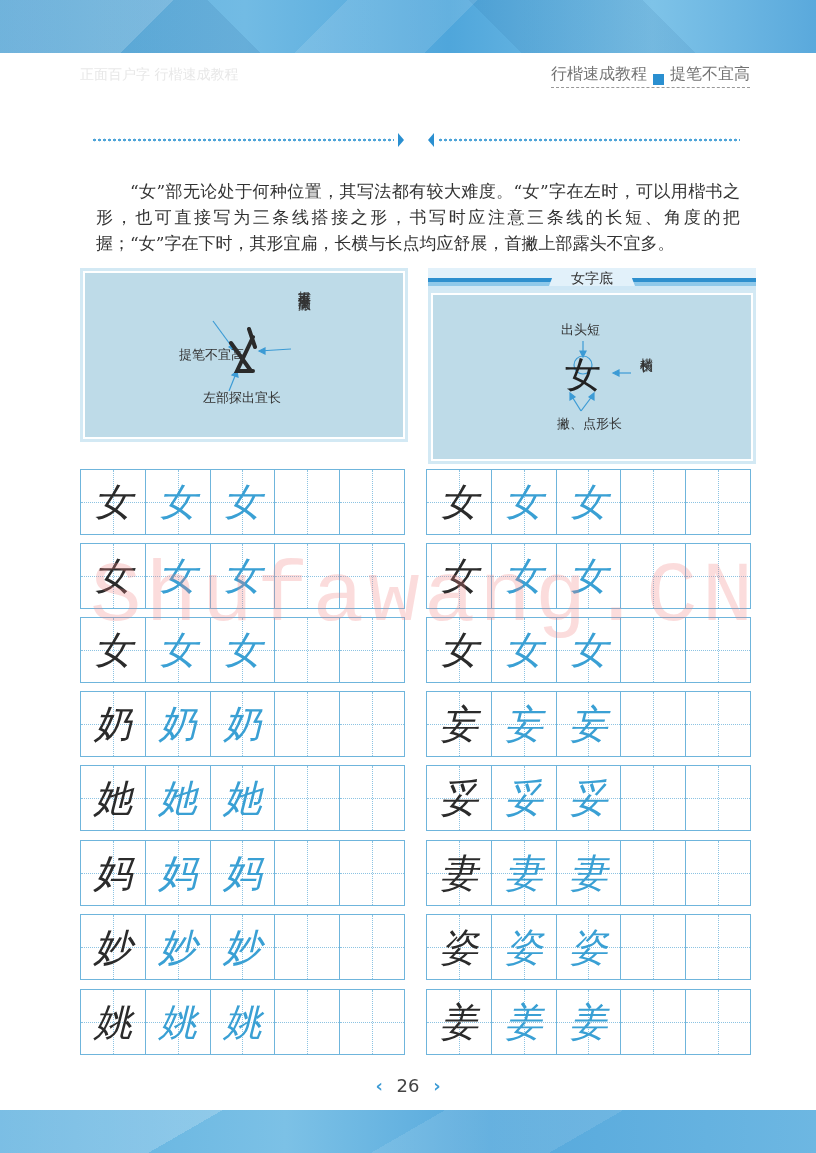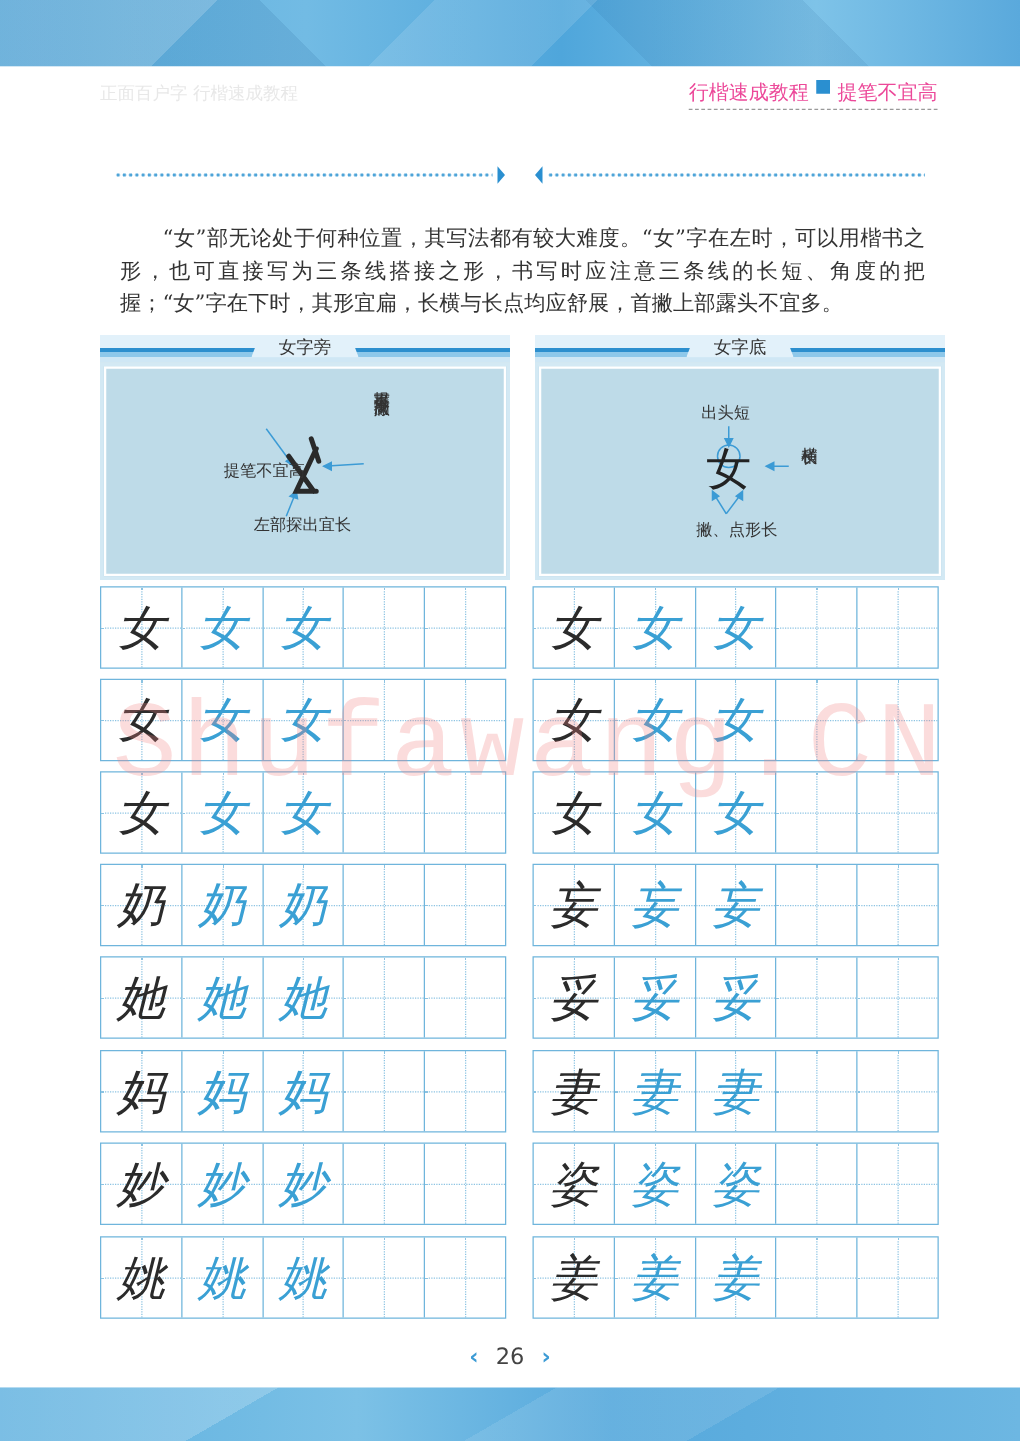--- a/index.html
+++ b/index.html
@@ -15,22 +15,22 @@
   }
   .banner-bottom {
     position: absolute; left: 0; top: 1110px; width: 816px; height: 43px;
     background:
       linear-gradient(150deg, rgba(255,255,255,0.2) 0 25%, transparent 25% 50%, rgba(255,255,255,0.1) 50% 70%, transparent 70%),
       linear-gradient(90deg, #5aaede 0%, #7cc1e6 35%, #55a8dc 60%, #6db7e2 100%);
   }
 
   .running-header {
     position: absolute; right: 66px; top: 64px; height: 24px;
-    display: flex; align-items: flex-start; gap: 6px;
-    font-size: 16px; color: #ec4899;
+    display: flex; align-items: flex-end; gap: 6px;
+    font-size: 16px; color: #737373;
     border-bottom: 1px dashed #999; padding-bottom: 2px;
   }
   .running-header .sq { width: 11px; height: 11px; background: #2a8fd0; display: inline-block; }
 
   .ghost-header {
     position: absolute; left: 80px; top: 66px; font-size: 14px; color: #e8e8e8;
   }
 
   .title-row {
     position: absolute; left: 92px; top: 122px; width: 648px; height: 36px;
@@ -107,23 +107,20 @@
 <div class="title-row">
   <div class="dots"></div>
   <div class="arrow-right"></div>
   <div class="arrow-left"></div>
   <div class="dots"></div>
 </div>
 
 <p class="intro">“女”部无论处于何种位置，其写法都有较大难度。“女”字在左时，可以用楷书之形，也可直接写为三条线搭接之形，书写时应注意三条线的长短、角度的把握；“女”字在下时，其形宜扁，长横与长点均应舒展，首撇上部露头不宜多。</p>
 
 <div class="panel left">
-  <div class="panel-head">
-    <span class="tab">女字旁</span>
-  </div>
   <div class="panel-body">
     <svg width="322" height="168">
       <g stroke="#3c9bd5" stroke-width="1.2" fill="#3c9bd5">
         <line x1="130" y1="50" x2="152" y2="80"></line>
           <polygon points="152,80 146,76 150,73"></polygon>
         <line x1="208" y1="78" x2="176" y2="80"></line>
           <polygon points="176,80 182,77 182,83"></polygon>
         <line x1="146" y1="120" x2="154" y2="100"></line>
           <polygon points="154,100 149,104 155,106"></polygon>
       </g>

